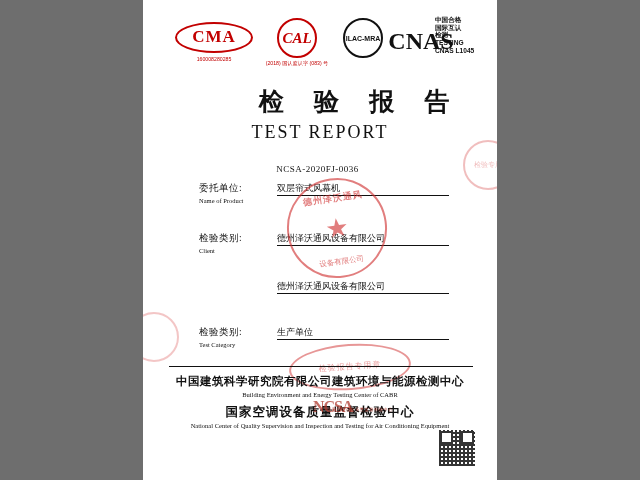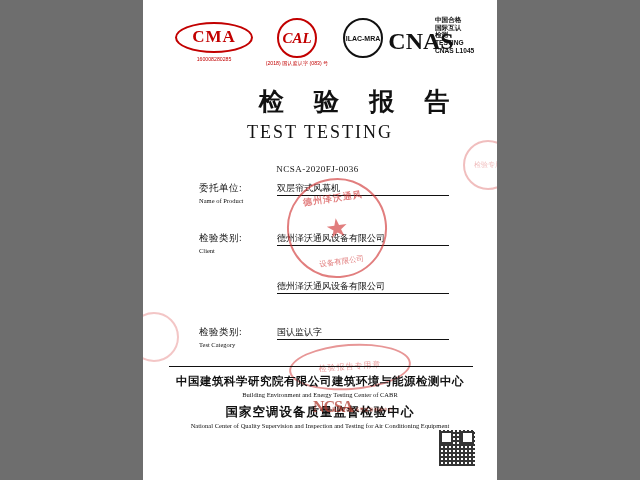--- a/index.html
+++ b/index.html
@@ -380,21 +380,21 @@
     <div class="logo logo-cnastxt">
       <div class="cnas-cn">中国合格</div>
       <div class="cnas-cn">国际互认</div>
       <div class="cnas-cn">检测</div>
       <div class="cnas-cn">TESTING</div>
       <div class="cnas-id">CNAS L1045</div>
     </div>
   </div>
 
   <div class="title-cn">检 验 报 告</div>
-  <div class="title-en">TEST TESTING</div>
+  <div class="title-en">TEST REPORT</div>
   <div class="report-no">NCSA-2020FJ-0036</div>
 
   <div class="field f1">
     <div class="labels">
       <div class="lab-cn">委托单位:</div>
       <div class="lab-en">Name of Product</div>
     </div>
     <div class="value">双层帘式风幕机</div>
   </div>
 
@@ -408,21 +408,21 @@
 
   <div class="field f3">
     <div class="value">德州泽沃通风设备有限公司</div>
   </div>
 
   <div class="field f4">
     <div class="labels">
       <div class="lab-cn">检验类别:</div>
       <div class="lab-en">Test Category</div>
     </div>
-    <div class="value">国认监认字</div>
+    <div class="value">生产单位</div>
   </div>
 
   <div class="stamp-main">
     <div class="stamp-arc-top">德州泽沃通风</div>
     <div class="stamp-star">★</div>
     <div class="stamp-arc-bottom">设备有限公司</div>
   </div>
 
   <div class="stamp-oval">检验报告专用章</div>
   <div class="stamp-edge">检验专用</div>

